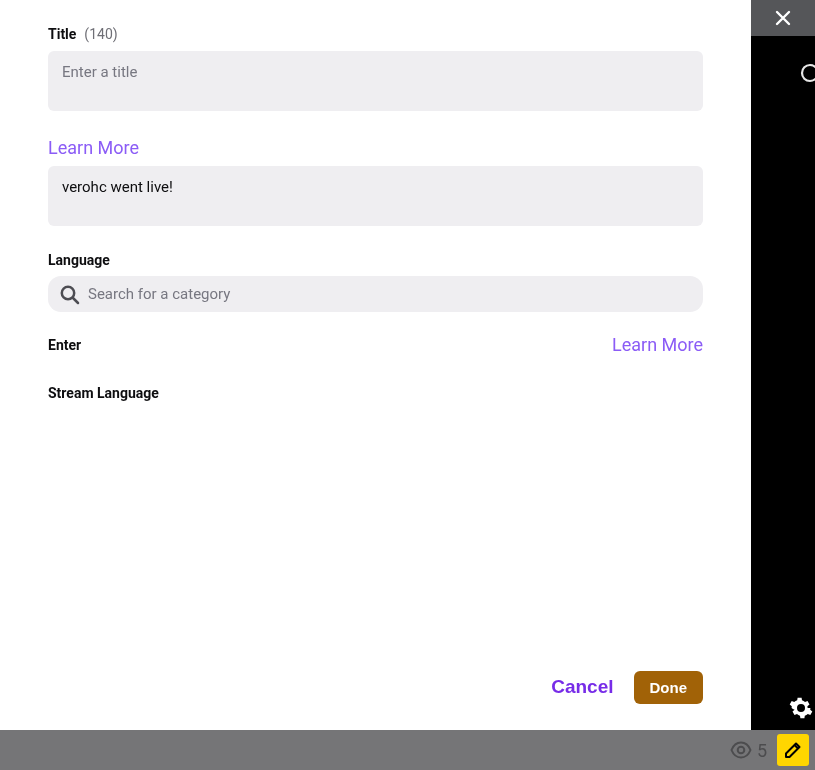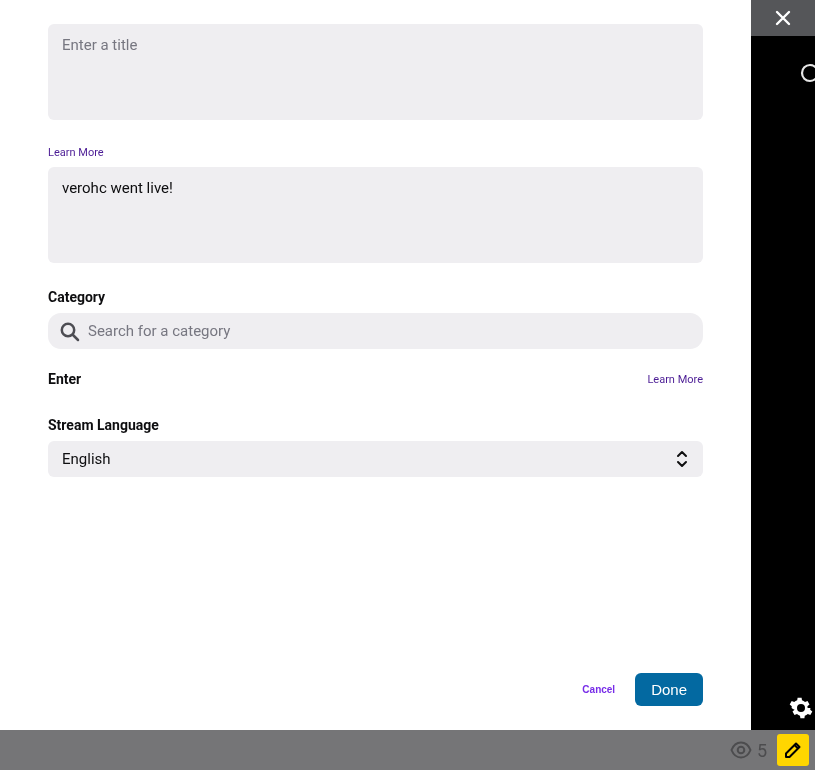--- a/index.html
+++ b/index.html
@@ -69,39 +69,39 @@
       font-size: 14px;
       font-weight: 700;
     }
     .count {
       color: #6f6f76;
       font-size: 14px;
       font-weight: 400;
       margin-left: 4px;
     }
     .learn {
-      color: #4c1d95;
-      font-size: 11px;
+      color: #8b5cf6;
+      font-size: 18px;
       font-weight: 400;
       cursor: pointer;
       text-align: right;
     }
     .textarea {
       width: 100%;
       border: none;
       background: #efeef1;
       border-radius: 6px;
       padding: 12px 14px;
       font-size: 15px;
       color: #0e0e10;
       resize: none;
       font-family: inherit;
     }
     .textarea::placeholder { color: #777781; }
-    .textarea.tall { height: 96px; }
+    .textarea.tall { height: 60px; }
     .search-wrap {
       position: relative;
       width: 100%;
     }
     .search-wrap .sicon {
       position: absolute;
       left: 10px;
       top: 50%;
       transform: translateY(-50%);
       color: #4d4d53;
@@ -144,32 +144,32 @@
       margin-top: auto;
       display: flex;
       justify-content: flex-end;
       align-items: center;
       gap: 14px;
     }
     .btn-cancel {
       background: transparent;
       border: none;
       color: #772ce8;
-      font-size: 10px;
+      font-size: 19px;
       font-weight: 600;
       padding: 8px 6px;
       cursor: pointer;
       margin-left: 16px;
     }
     .btn-done {
-      background: #0369a1;
+      background: #a16207;
       border: none;
       color: #fff;
       font-size: 15px;
-      font-weight: 400;
+      font-weight: 700;
       padding: 8px 16px;
       border-radius: 6px;
       cursor: pointer;
     }
     .bottom-bar {
       position: absolute;
       left: 0;
       bottom: 0;
       width: 815px;
       height: 40px;
@@ -223,33 +223,39 @@
   <span class="bottom-icon">
     <svg width="24" height="24" viewBox="0 0 24 24">
       <path d="M12 8a4 4 0 1 0 0 8 4 4 0 0 0 0-8zm9.4 4c0 .6-.1 1.2-.2 1.8l2.1 1.6-2 3.5-2.5-1a8 8 0 0 1-3 1.8l-.4 2.6h-4l-.4-2.6a8 8 0 0 1-3-1.8l-2.5 1-2-3.5 2.1-1.6A8 8 0 0 1 2.6 12c0-.6.1-1.2.2-1.8L.7 8.6l2-3.5 2.5 1a8 8 0 0 1 3-1.8L8.6 1.7h4l.4 2.6a8 8 0 0 1 3 1.8l2.5-1 2 3.5-2.1 1.6c.1.6.2 1.2.2 1.8z" fill="#fff"></path>
     </svg>
   </span>
 </div>
 
 <div class="modal">
 
   <div class="field">
+    <div class="label-row">
+      <div>
+        <span class="label">Title</span>
+        <span class="count">(140)</span>
+      </div>
+    </div>
     <textarea class="textarea tall" placeholder="Enter a title" style=""></textarea>
   </div>
 
   <div class="field">
     <div class="label-row">
       <span class="learn">Learn More</span>
     </div>
     <textarea class="textarea tall" style="">verohc went live!</textarea>
   </div>
 
   <div class="field">
     <div class="label-row">
-      <span class="label">Category</span>
+      <span class="label">Language</span>
     </div>
     <div class="search-wrap">
       <span class="sicon">
         <svg width="22" height="22" viewBox="0 0 22 22">
             <circle cx="10" cy="10" r="6.2" stroke="#4d4d53" stroke-width="2.5" fill="none"></circle>
             <path d="M15 15 L20 20" stroke="#4d4d53" stroke-width="2.5" stroke-linecap="round"></path>
           </svg>
       </span>
       <input class="search-input" placeholder="Search for a category" style="">
     </div>
@@ -258,29 +264,20 @@
   <div class="field">
     <div class="label-row">
       <span class="label">Enter</span>
       <span class="learn">Learn More</span>
     </div>
   </div>
 
   <div class="field">
     <div class="label-row">
       <span class="label">Stream Language</span>
-    </div>
-    <div class="select-wrap">
-      <span>English</span>
-      <span class="select-arrow">
-        <svg width="14" height="18" viewBox="0 0 14 18">
-          <path d="M3 6 L7 2 L11 6" stroke="#0e0e10" stroke-width="2" fill="none" stroke-linecap="round" stroke-linejoin="round"></path>
-          <path d="M3 12 L7 16 L11 12" stroke="#0e0e10" stroke-width="2" fill="none" stroke-linecap="round" stroke-linejoin="round"></path>
-        </svg>
-      </span>
     </div>
   </div>
 
   <div class="actions">
     <button class="btn-cancel">Cancel</button>
     <button class="btn-done">Done</button>
   </div>
 </div>
 
 <div class="bottom-bar">

